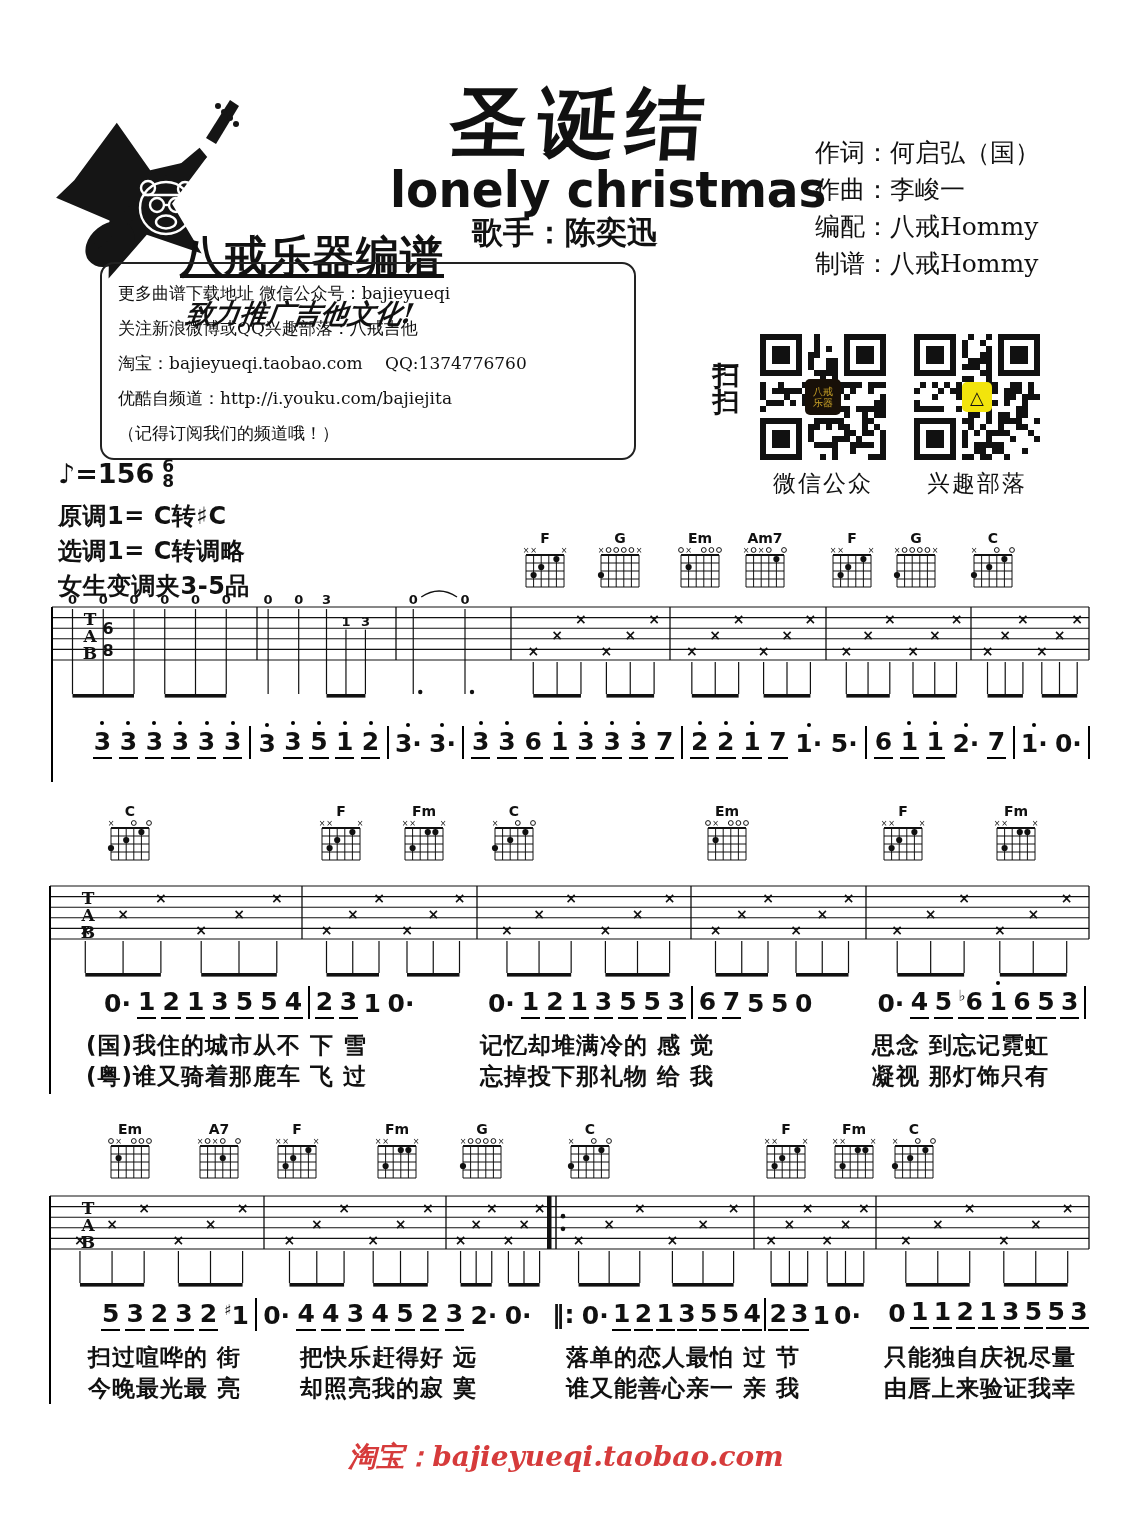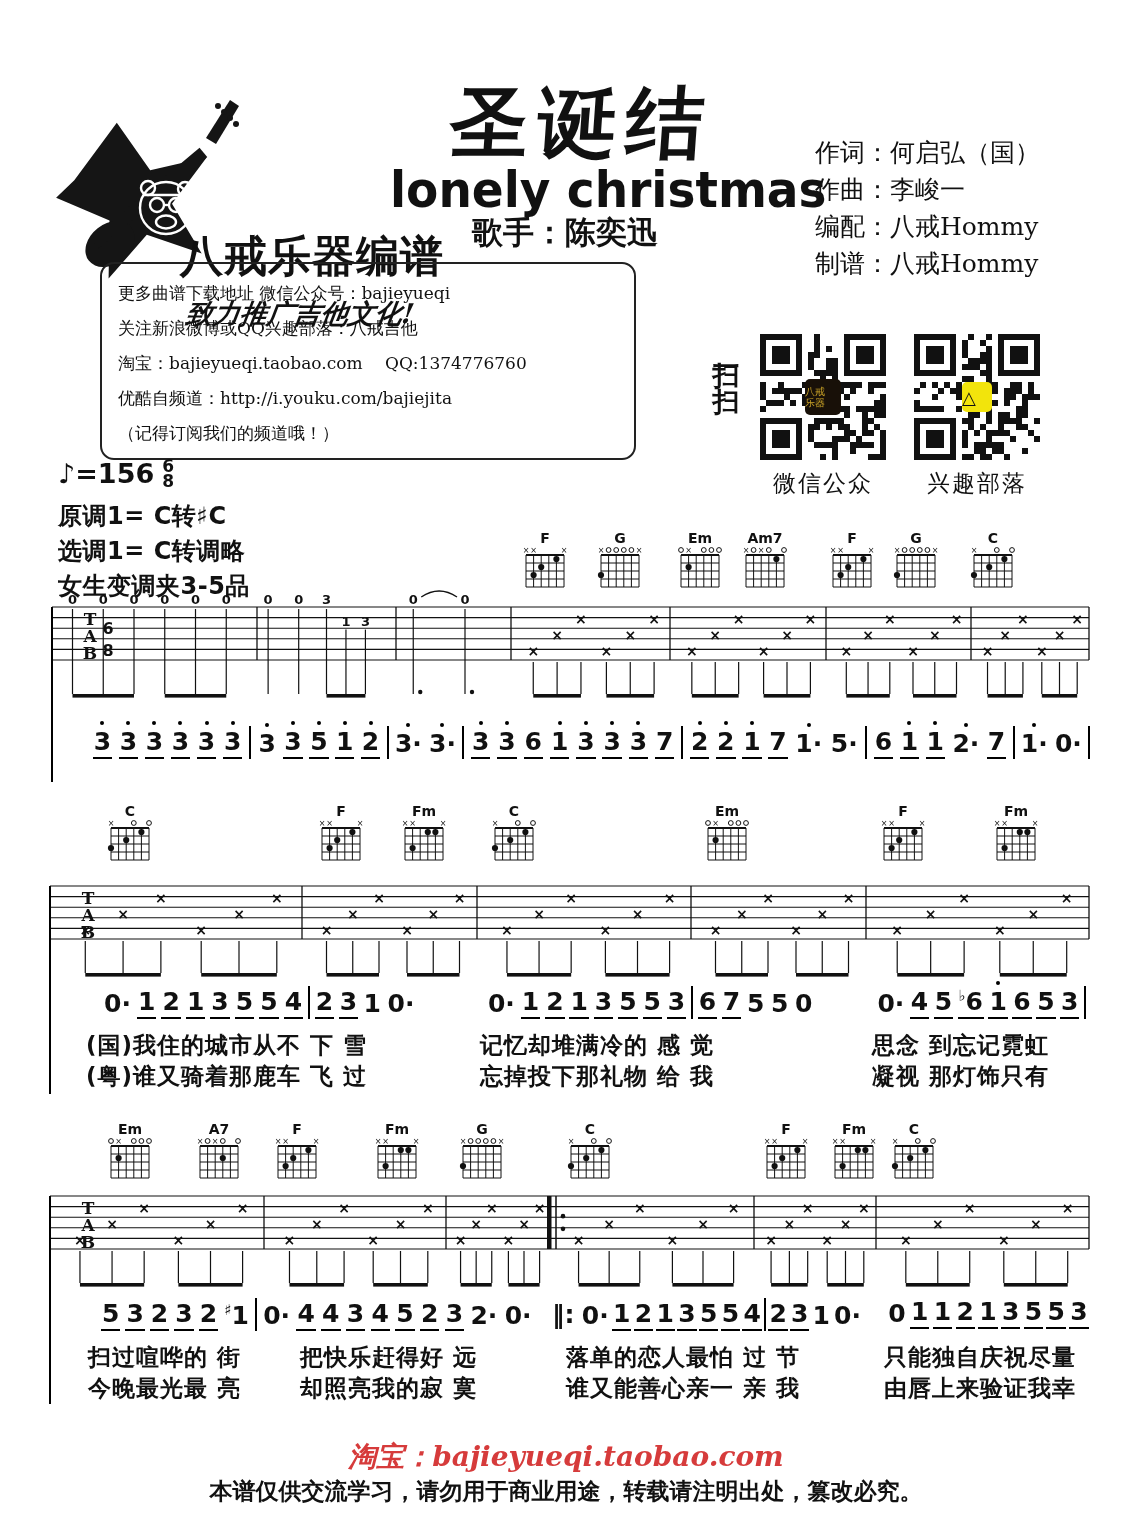--- a/index.html
+++ b/index.html
@@ -1,37 +1,37 @@
 <!DOCTYPE html>
 <html><head>
 <meta charset="utf-8">
 <style>
   html,body{margin:0;padding:0;background:#fff;}
   .page{position:relative;width:1132px;height:1537px;background:#fff;overflow:hidden;
         font-family:"DejaVu Sans",sans-serif;color:#111;}
   .abs{position:absolute;}
   
-  .brand-name{left:180px;top:228px;font-size:43px;font-weight:bold;letter-spacing:1px;}
+  .brand-name{left:180px;top:228px;font-size:43px;font-weight:bold;letter-spacing:1px;text-decoration:underline;}
   .brand-slogan{left:186px;top:296px;font-size:27px;font-weight:bold;font-style:italic;
                 font-family:"DejaVu Serif",serif;transform:skewX(-8deg);}
   .title-cn{left:450px;top:72px;font-size:78px;font-weight:bold;font-family:"DejaVu Serif",serif;
             letter-spacing:10px;transform:skewX(-4deg);}
   .title-en{left:390px;top:162px;font-size:47px;font-weight:bold;letter-spacing:0px;transform:scaleY(1.05);}
   .singer{left:472px;top:212px;font-size:31px;font-weight:bold;}
   .credits{left:815px;top:134px;font-size:25px;line-height:37px;font-family:"DejaVu Serif",serif;}
   
   .info-box{left:100px;top:262px;width:536px;height:198px;border:2px solid #222;border-radius:14px;
             padding:12px 16px;box-sizing:border-box;font-family:"DejaVu Serif",serif;
             font-size:17px;line-height:35px;white-space:nowrap;}
   
   .scan-label{left:708px;top:340px;height:140px;writing-mode:vertical-rl;text-orientation:upright;
               font-family:"DejaVu Serif",serif;font-weight:bold;font-size:27px;letter-spacing:13px;}
   .qr{position:absolute;width:132px;height:132px;}
   .qr-center{position:absolute;left:50%;top:50%;transform:translate(-50%,-50%);
-             display:flex;align-items:center;text-align:center;}
+             display:flex;align-items:center;justify-content:center;text-align:center;}
   .qr-center.dark{width:36px;height:36px;background:#181008;border-radius:5px;color:#c9a227;
                   font-size:10px;line-height:11px;font-family:"DejaVu Serif",serif;}
   .qr-center.yellow{width:30px;height:30px;background:#f2e40c;border-radius:5px;color:#111;
                     font-size:18px;font-weight:bold;}
   .qr-label{position:absolute;width:132px;text-align:center;font-family:"DejaVu Serif",serif;
             font-size:23px;letter-spacing:2px;}
   
   .tempo{left:58px;top:458px;font-size:27px;font-weight:bold;display:flex;align-items:center;gap:8px;}
   .frac{display:inline-flex;flex-direction:column;align-items:center;line-height:0.85;
         font-size:17px;font-weight:bold;}
@@ -1343,14 +1343,13 @@
         <rect x="867.82" y="96" width="63.89999999999998" height="3.6" fill="#111"></rect>
         <rect x="965.8" y="96" width="63.90000000000009" height="3.6" fill="#111"></rect>
       </svg>
     </div>
 
   <div class="abs vline" style="left:51px;top:607px;height:175px"></div>
   <div class="abs vline" style="left:49px;top:886px;height:208px"></div>
   <div class="abs vline" style="left:49px;top:1196px;height:208px"></div>
 
   <div class="abs taobao" style="color: rgb(214, 59, 59);">淘宝：bajieyueqi.taobao.com</div>
-  <div class="abs disclaimer">本谱仅供交流学习，请勿用于商业用途，转载请注明出处，篡改必究。</div>
 </div>
 
 </body></html>

